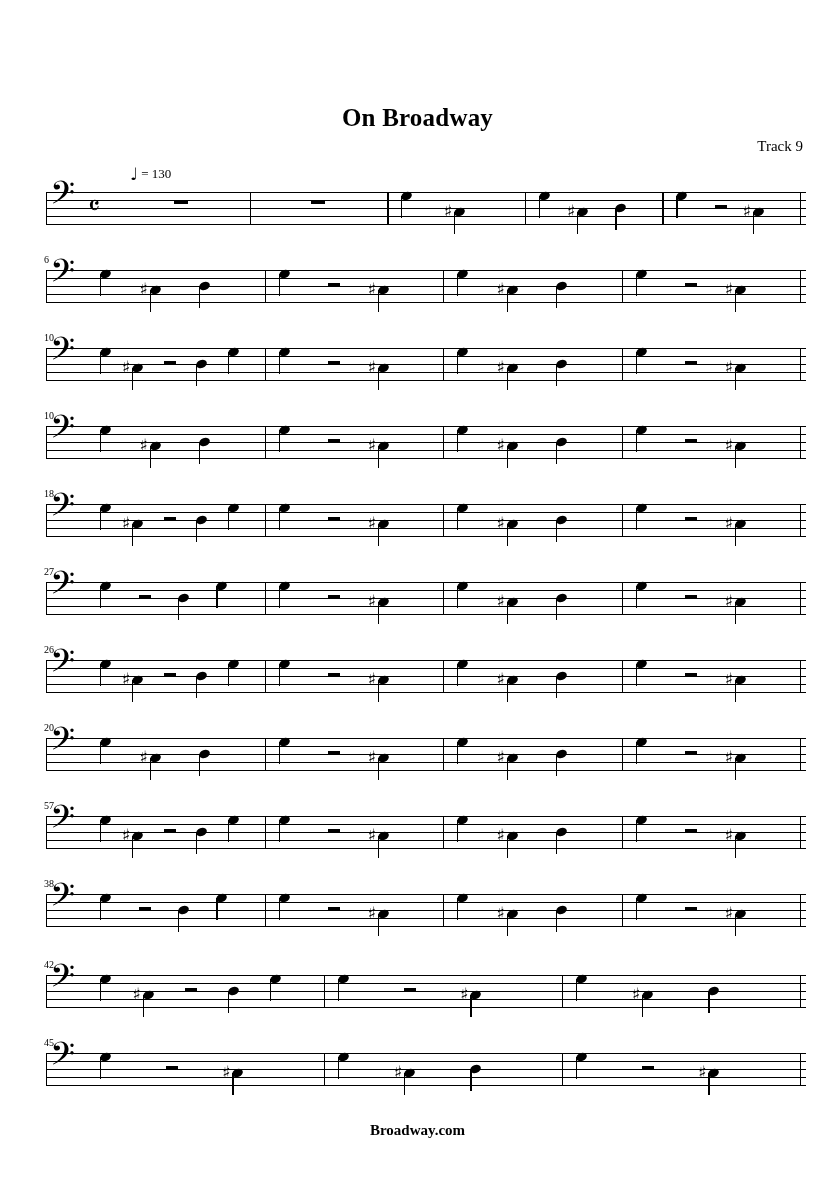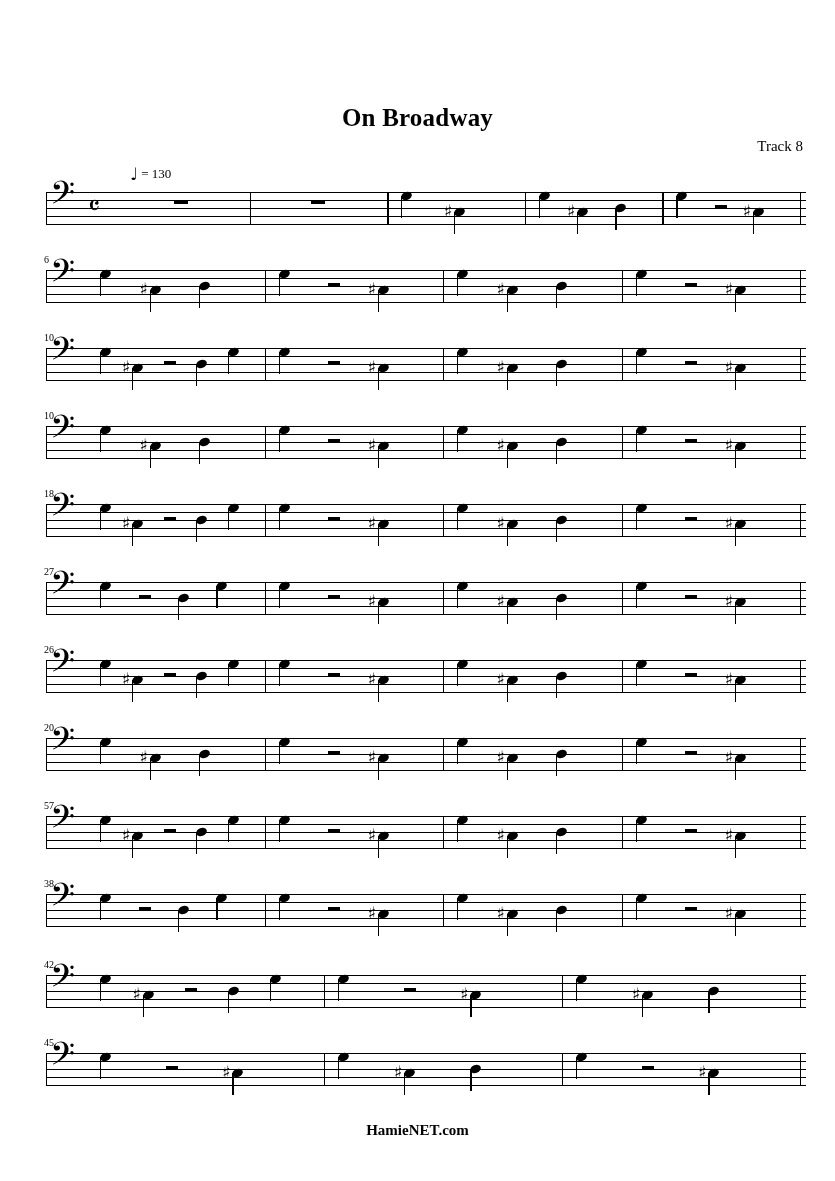--- a/index.html
+++ b/index.html
@@ -21,21 +21,21 @@
   .stem{position:absolute;width:1.3px;background:#000;}
   .sharp{position:absolute;font-size:17px;line-height:1;font-family:"DejaVu Sans",sans-serif;}
   .rest{position:absolute;height:4px;width:13px;background:#000;}
 </style>
 </head>
 <body>
 
 <div class="page">
 
   <div class="title">On Broadway</div>
-  <div class="track">Track 8</div>
+  <div class="track">Track 9</div>
 
   <div id="systems-root">
       <div class="system" style="top: 192px;">
         <div class="staff">
           <div class="ln" style="top: 0px;"></div>
           <div class="ln" style="top: 8px;"></div>
           <div class="ln" style="top: 16px;"></div>
           <div class="ln" style="top: 24px;"></div>
           <div class="ln" style="top: 32px;"></div>
         </div>
@@ -526,14 +526,14 @@
         <div class="note" style="left: 530px; top: 0px;"></div>
         <div class="stem" style="left: 530px; top: 4px; height: 22px;"></div>
         <div class="rest" style="left: 596.111px; top: 12.8px; width: 12px;"></div>
         <div class="sharp" style="left: 652.222px; top: 11px;">♯</div>
         <div class="note" style="left: 662.222px; top: 16px;"></div>
         <div class="stem" style="left: 662.222px; top: 20px; height: 22px;"></div>
         <div class="barline" style="left: 0px;"></div>
       </div>
     </div>
 
-  <div class="footer">HamieNET.com</div>
+  <div class="footer">Broadway.com</div>
 </div>
 
 </body></html>

